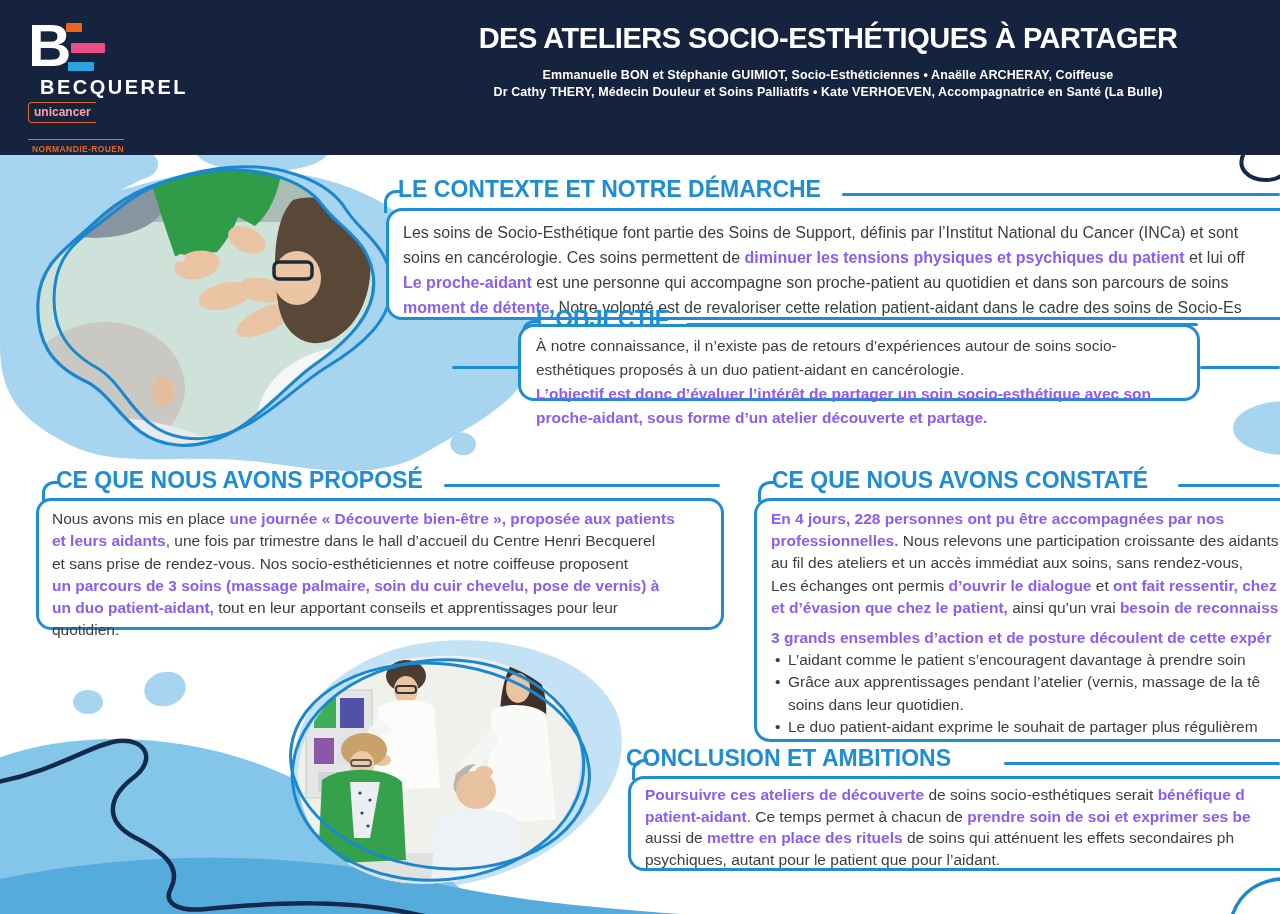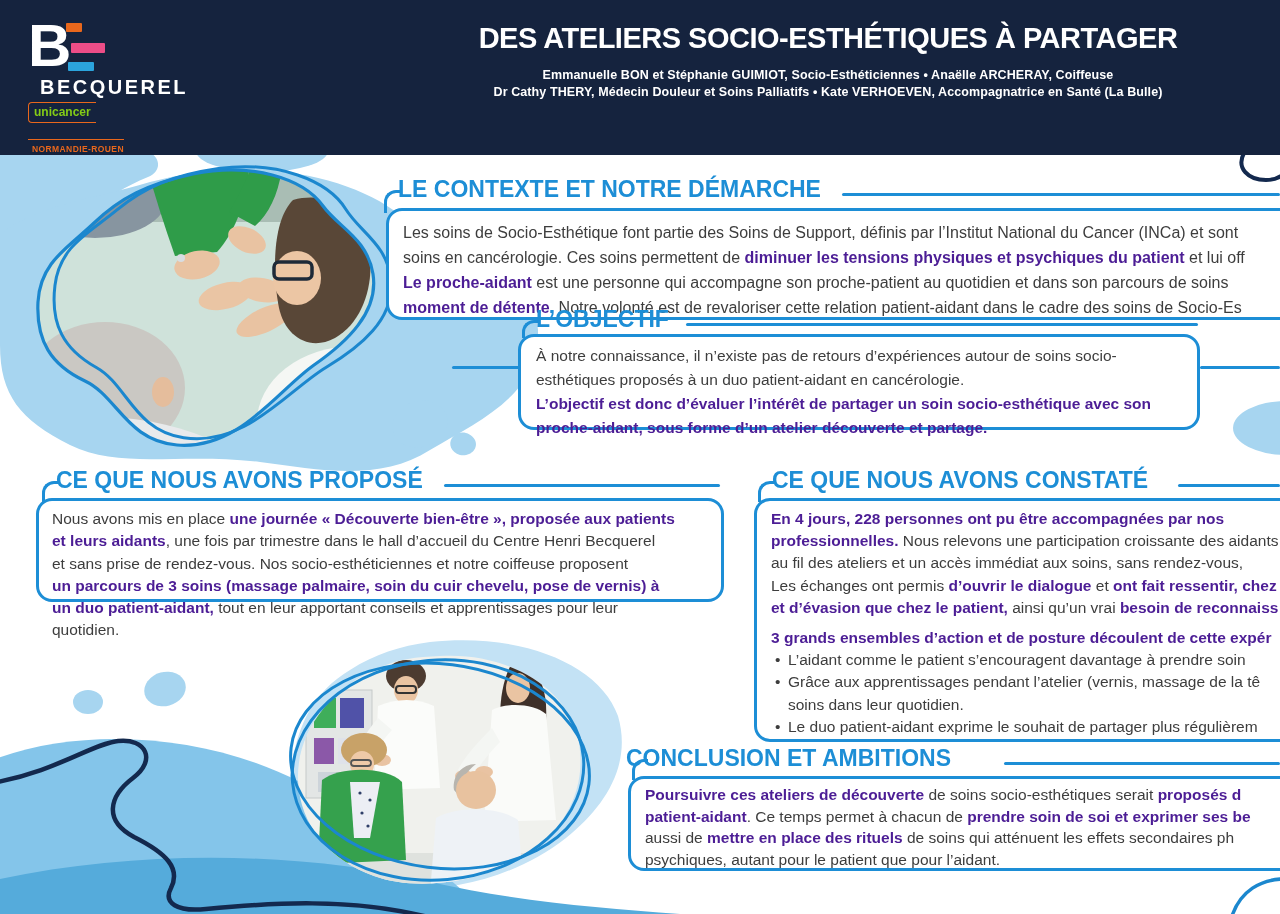--- a/index.html
+++ b/index.html
@@ -11,37 +11,37 @@
   .header{position:absolute;left:0;top:0;width:1280px;height:155px;background:#15233E;z-index:3;}
   .logo{position:absolute;left:28px;top:14px;width:200px;height:130px;}
   .logo-b{position:absolute;left:0;top:4px;color:#fff;font-weight:bold;font-size:60px;line-height:56px;}
   .bar{position:absolute;border-radius:1px;}
   .bar-orange{left:38px;top:9px;width:16px;height:9px;background:#E8671C;}
   .bar-pink{left:43px;top:29px;width:34px;height:10px;background:#EC4D87;}
   .bar-blue{left:40px;top:48px;width:26px;height:9px;background:#2BA4DD;}
   .logo-name{position:absolute;left:0;top:62px;color:#fff;font-weight:bold;font-size:20px;letter-spacing:2.5px;margin-left:12px;}
   .unicancer-row{position:absolute;left:0;top:88px;width:132px;}
   .unicancer-box{display:inline-block;border:1.5px solid #E8671C;border-right:none;border-radius:4px 0 0 4px;
-    padding:2px 5px 3px 5px;color:#84cc16;font-weight:bold;font-size:12px;vertical-align:top;}
+    padding:2px 5px 3px 5px;color:#fca5a5;font-weight:bold;font-size:12px;vertical-align:top;}
   .region-label{display:inline-block;border-top:1.5px solid #E8671C;padding:4px 0 0 4px;color:#E8671C;
     font-weight:bold;font-size:8.5px;letter-spacing:0.4px;vertical-align:top;margin-top:16px;}
   .header-titles{position:absolute;left:400px;top:16px;width:856px;text-align:center;color:#fff;}
   .main-title{font-weight:bold;font-size:29px;line-height:44px;letter-spacing:-0.5px;}
   .authors{margin-top:7px;font-weight:bold;font-size:12.5px;line-height:17px;letter-spacing:0.1px;}
   
   .decor{position:absolute;left:0;top:0;z-index:0;}
   .photo-svg{position:absolute;z-index:1;}
   
   .sec-title{position:absolute;z-index:2;font-size:23px;font-weight:bold;color:#1D8ED6;white-space:nowrap;}
   .hline{position:absolute;z-index:2;height:3px;background:#1D8ED6;border-radius:2px;}
   .tcurve{position:absolute;z-index:2;width:13px;border-left:3px solid #1D8ED6;border-top:3px solid #1D8ED6;border-top-left-radius:12px;}
   .sec-box{position:absolute;z-index:2;background:#fff;border:3px solid #1D8ED6;border-radius:16px;box-sizing:border-box;}
   .content{position:relative;}
   .tline{white-space:nowrap;color:#3D3D3D;}
-  .bold{font-weight:bold;color:#4c1d95;}
+  .bold{font-weight:bold;color:#8b5cf6;}
   .bullet{padding-left:17px;position:relative;}
   .bullet::before{content:"\2022";position:absolute;left:4px;color:#3D3D3D;}
   .cont{padding-left:17px;}
   .gap{margin-top:8px;}
   .ctx-text{padding:9px 14px;font-size:16px;line-height:25px;}
   .obj-text{padding:7px 15px;font-size:15.5px;line-height:24px;}
   .prop-text{padding:7px 13px;font-size:15.5px;line-height:22.3px;}
   .const-text{padding:7px 14px;font-size:15.5px;line-height:22.2px;}
   .concl-text{padding:5px 14px;font-size:15.5px;line-height:21.5px;}
 </style>
@@ -196,33 +196,33 @@
         <div class="tline"><span class="bold">Le proche-aidant</span><span> est une personne qui accompagne son proche-patient au quotidien et dans son parcours de soins</span></div>
         <div class="tline"><span class="bold">moment de détente.</span><span> Notre volonté est de revaloriser cette relation patient-aidant dans le cadre des soins de Socio-Es</span></div>
       </div>
   </div>
 
   <div class="hline" style="left:452px;top:366px;width:68px;"></div>
   <div class="hline" style="left:1200px;top:366px;width:80px;"></div>
   <div class="tcurve" style="left:522px;top:320px;height:15px;"></div>
   <div class="sec-title" style="left:536px;top:306px;">L’OBJECTIF</div>
   <div class="hline" style="left:686px;top:323px;width:512px;"></div>
-  <div class="sec-box" style="left:518px;top:334px;width:682px;height:96px;">
+  <div class="sec-box" style="left:518px;top:324px;width:682px;height:77px;">
     <div class="content obj-text">
         <div class="tline"><span>À notre connaissance, il n’existe pas de retours d’expériences autour de soins socio-</span></div>
         <div class="tline"><span>esthétiques proposés à un duo patient-aidant en cancérologie.</span></div>
         <div class="tline"><span class="bold">L’objectif est donc d’évaluer l’intérêt de partager un soin socio-esthétique avec son</span></div>
         <div class="tline"><span class="bold">proche-aidant, sous forme d’un atelier découverte et partage.</span></div>
       </div>
   </div>
 
   <div class="tcurve" style="left:42px;top:481px;height:18px;"></div>
   <div class="sec-title" style="left:56px;top:467px;">CE QUE NOUS AVONS PROPOSÉ</div>
   <div class="hline" style="left:444px;top:484px;width:276px;"></div>
-  <div class="sec-box" style="left:36px;top:498px;width:688px;height:104px;">
+  <div class="sec-box" style="left:36px;top:498px;width:688px;height:132px;border-radius:15px;">
     <div class="content prop-text">
         <div class="tline"><span>Nous avons mis en place </span><span class="bold">une journée « Découverte bien-être », proposée aux patients</span></div>
         <div class="tline"><span class="bold">et leurs aidants</span><span>, une fois par trimestre dans le hall d’accueil du Centre Henri Becquerel</span></div>
         <div class="tline"><span>et sans prise de rendez-vous. Nos socio-esthéticiennes et notre coiffeuse proposent</span></div>
         <div class="tline"><span class="bold">un parcours de 3 soins (massage palmaire, soin du cuir chevelu, pose de vernis) à</span></div>
         <div class="tline"><span class="bold">un duo patient-aidant,</span><span> tout en leur apportant conseils et apprentissages pour leur</span></div>
         <div class="tline"><span>quotidien.</span></div>
       </div>
   </div>
 
@@ -242,20 +242,20 @@
         <div class="tline cont"><span>soins dans leur quotidien.</span></div>
         <div class="tline bullet"><span>Le duo patient-aidant exprime le souhait de partager plus régulièrem</span></div>
       </div>
   </div>
 
   <div class="tcurve" style="left:632px;top:759px;height:18px;"></div>
   <div class="sec-title" style="left:626px;top:745px;">CONCLUSION ET AMBITIONS</div>
   <div class="hline" style="left:1004px;top:762px;width:276px;"></div>
   <div class="sec-box" style="left:628px;top:776px;width:680px;height:95px;">
     <div class="content concl-text">
-        <div class="tline"><span class="bold">Poursuivre ces ateliers de découverte</span><span> de soins socio-esthétiques serait </span><span class="bold">proposés d</span></div>
+        <div class="tline"><span class="bold">Poursuivre ces ateliers de découverte</span><span> de soins socio-esthétiques serait </span><span class="bold">bénéfique d</span></div>
         <div class="tline"><span class="bold">patient-aidant</span><span>. Ce temps permet à chacun de </span><span class="bold">prendre soin de soi et exprimer ses be</span></div>
         <div class="tline"><span>aussi de </span><span class="bold">mettre en place des rituels</span><span> de soins qui atténuent les effets secondaires ph</span></div>
         <div class="tline"><span>psychiques, autant pour le patient que pour l’aidant.</span></div>
       </div>
   </div>
 
 </div>
 
 </body></html>

